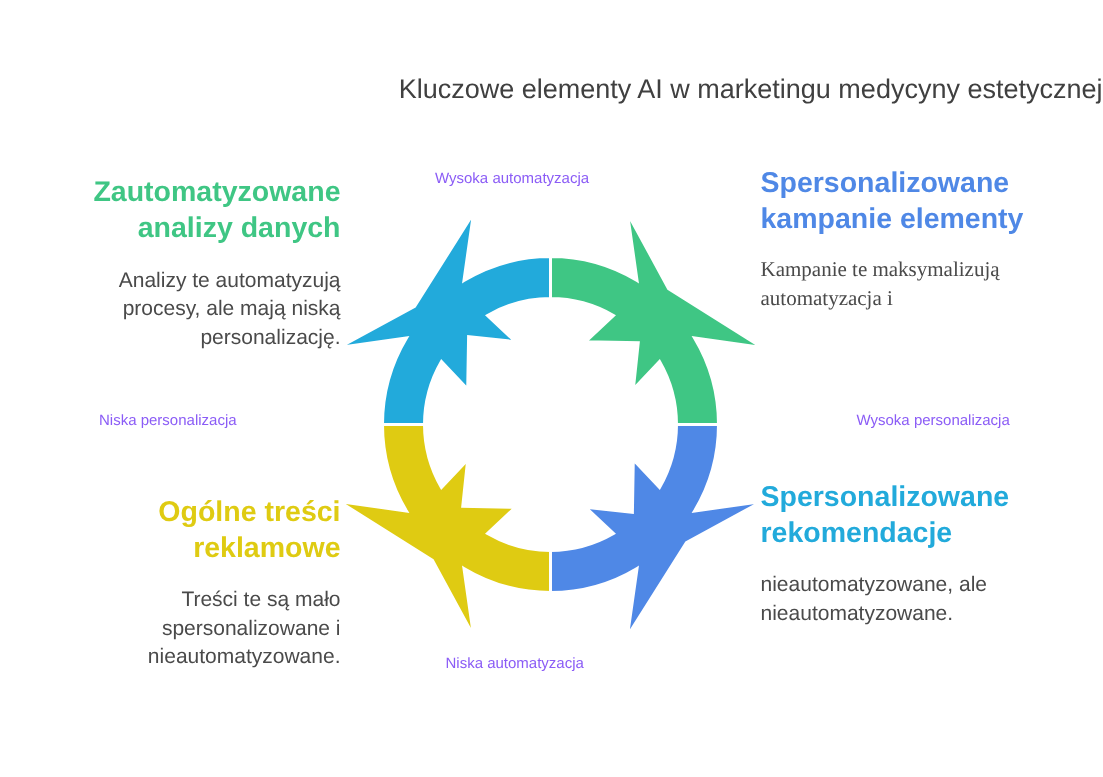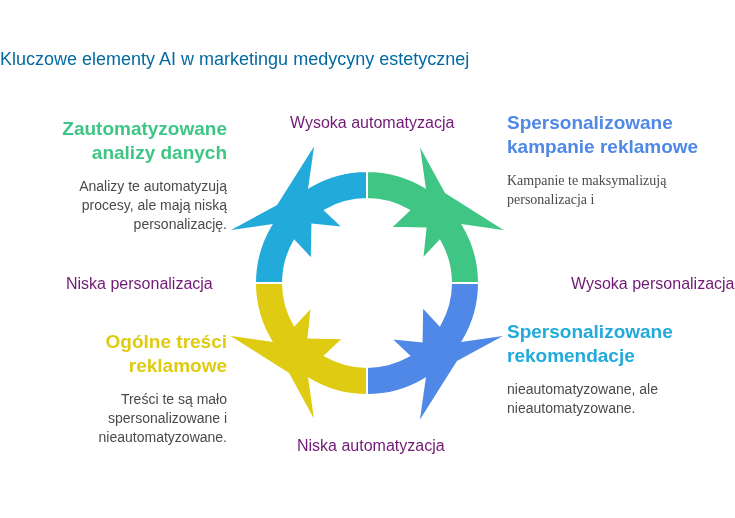--- a/index.html
+++ b/index.html
@@ -1,20 +1,20 @@
 <!DOCTYPE html>
 <html><head>
 <meta charset="utf-8">
 <style>
   html, body { margin: 0; padding: 0; background: #ffffff; }
   body { width: 735px; height: 518px; position: relative; overflow: hidden;
          font-family: "Liberation Sans", "DejaVu Sans", sans-serif; }
   .abs { position: absolute; }
-  .title { left: 0; width: 735px; top: 49px; text-align: left; font-size: 18px; color: #0369a1; }
-  .axis { font-size: 16px; color: #701a75; white-space: nowrap; }
+  .title { left: 0; width: 735px; top: 49px; text-align: right; font-size: 18px; color: #404040; }
+  .axis { font-size: 10px; color: #8b5cf6; white-space: nowrap; }
   .head { font-size: 19px; font-weight: bold; line-height: 24px; }
   .desc { font-size: 14px; color: #4a4a4a; line-height: 19px; }
   .right-al { text-align: right; }
   svg.ring { position: absolute; left: 0; top: 0; }
 </style>
 </head>
 <body>
 
 <div class="abs title">Kluczowe elementy AI w marketingu medycyny estetycznej</div>
 
@@ -38,25 +38,25 @@
   <div class="desc" style="margin-top:12px;">
     <div>Analizy te automatyzują</div>
     <div>procesy, ale mają niską</div>
     <div>personalizację.</div>
   </div>
 </div>
 
 <div class="abs" style="left:507px; top:111px; width:220px;">
   <div class="head" style="color:#4f88e6;">
     <div>Spersonalizowane</div>
-    <div>kampanie reklamowe</div>
+    <div>kampanie elementy</div>
   </div>
   <div class="desc" style="margin-top:12px;font-family:Liberation Serif, serif;">
     <div>Kampanie te maksymalizują</div>
-    <div>personalizacja i</div>
+    <div>automatyzacja i</div>
   </div>
 </div>
 
 <div class="abs right-al" style="right:508px; top:330px; width:230px;">
   <div class="head" style="color:#dfcb12;">
     <div>Ogólne treści</div>
     <div>reklamowe</div>
   </div>
   <div class="desc" style="margin-top:12px;">
     <div>Treści te są mało</div>

